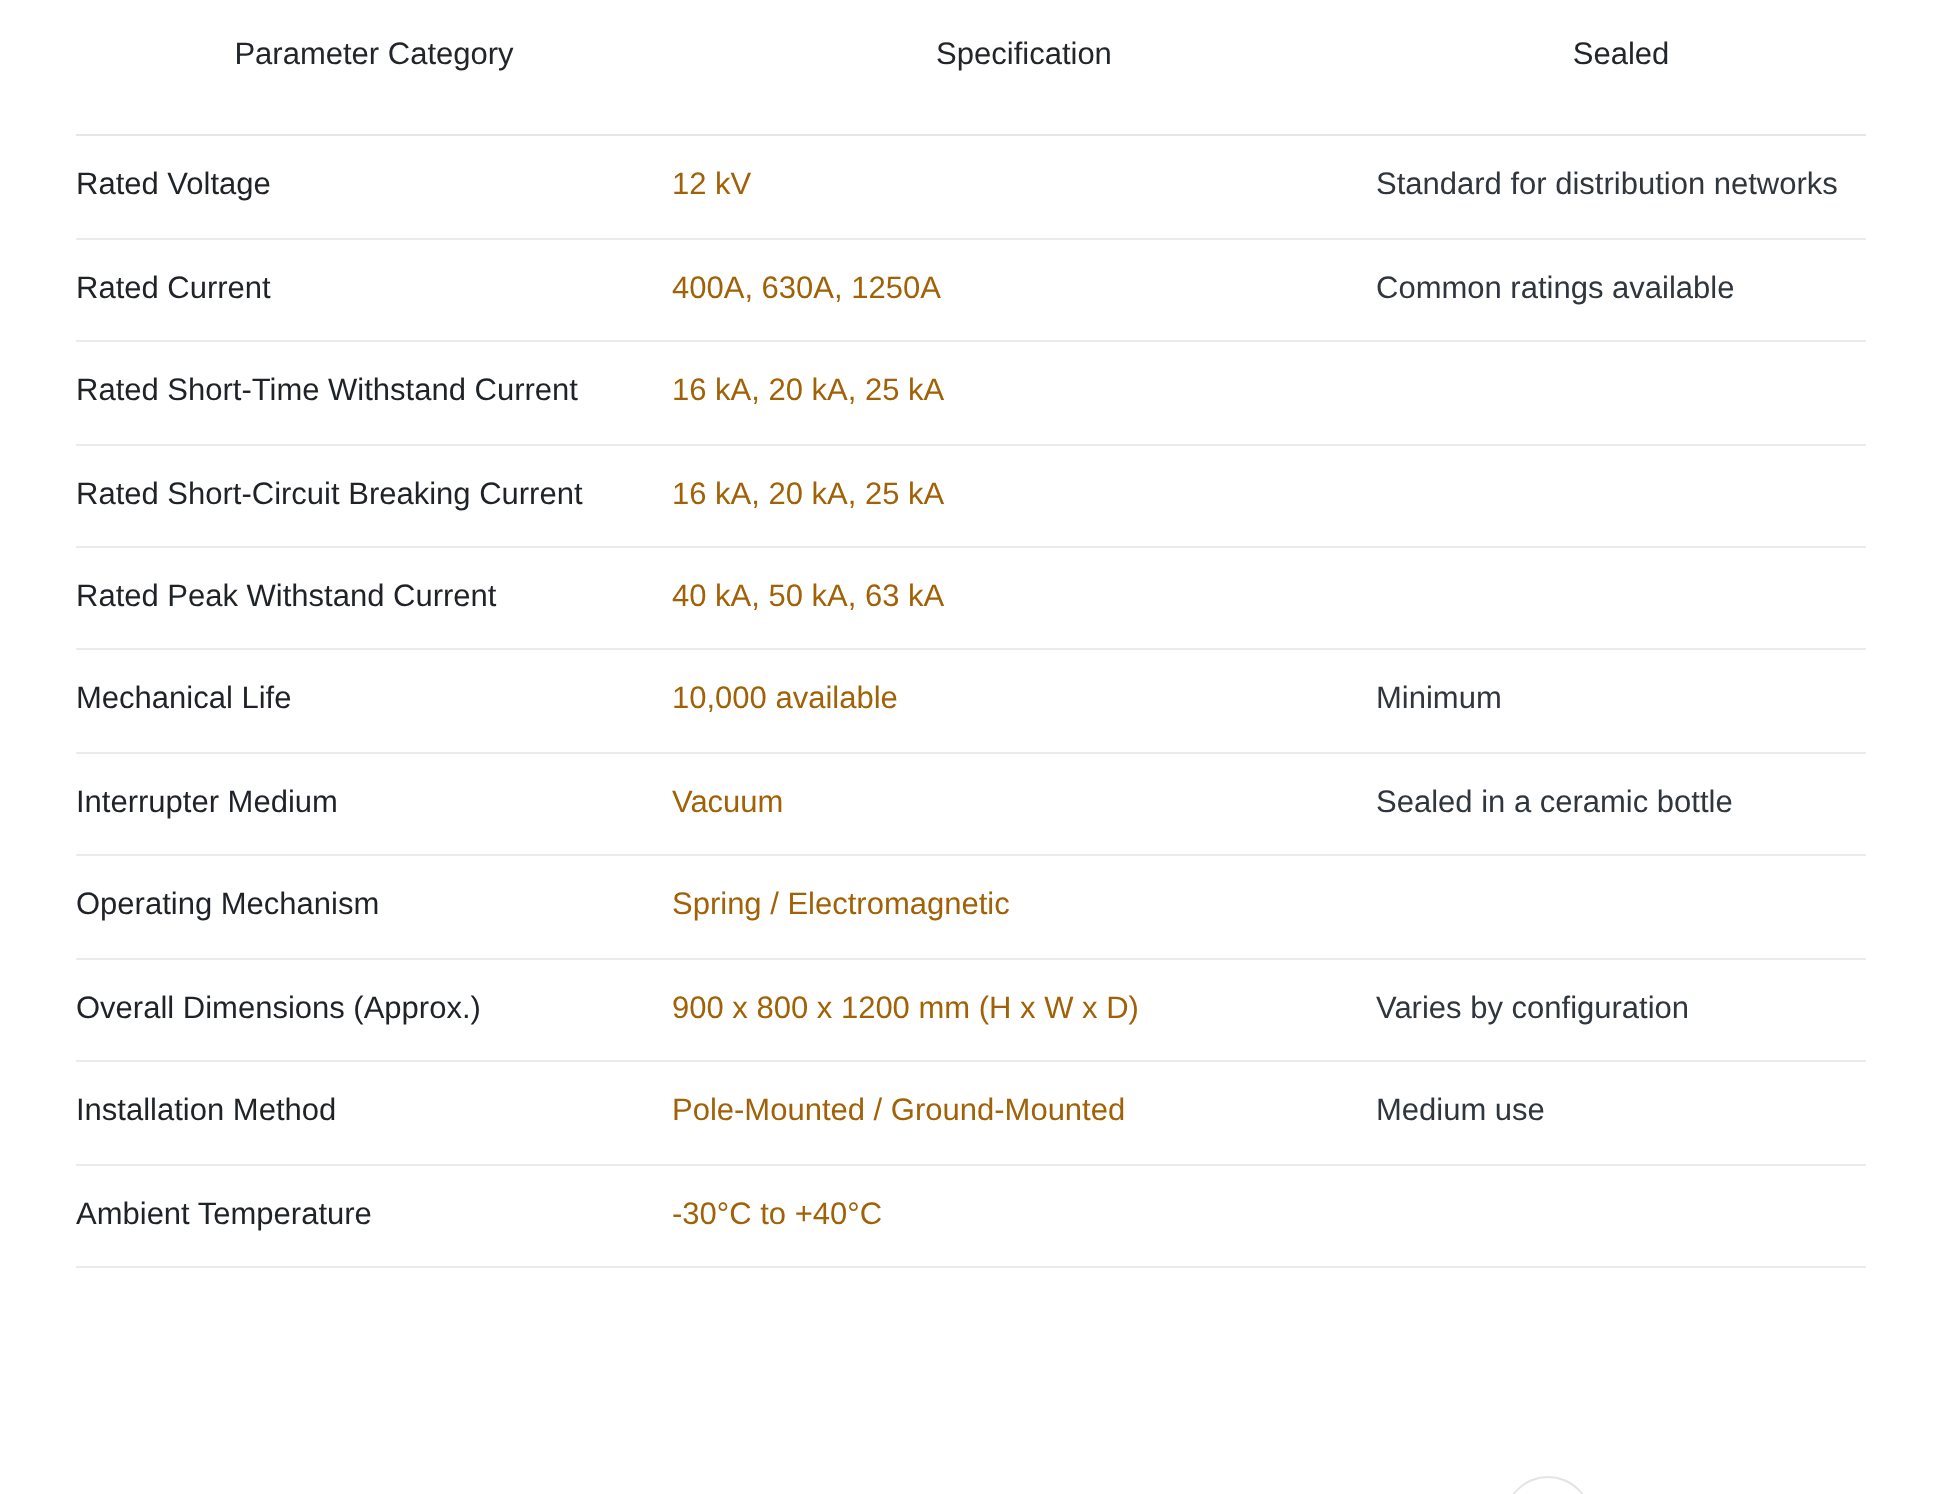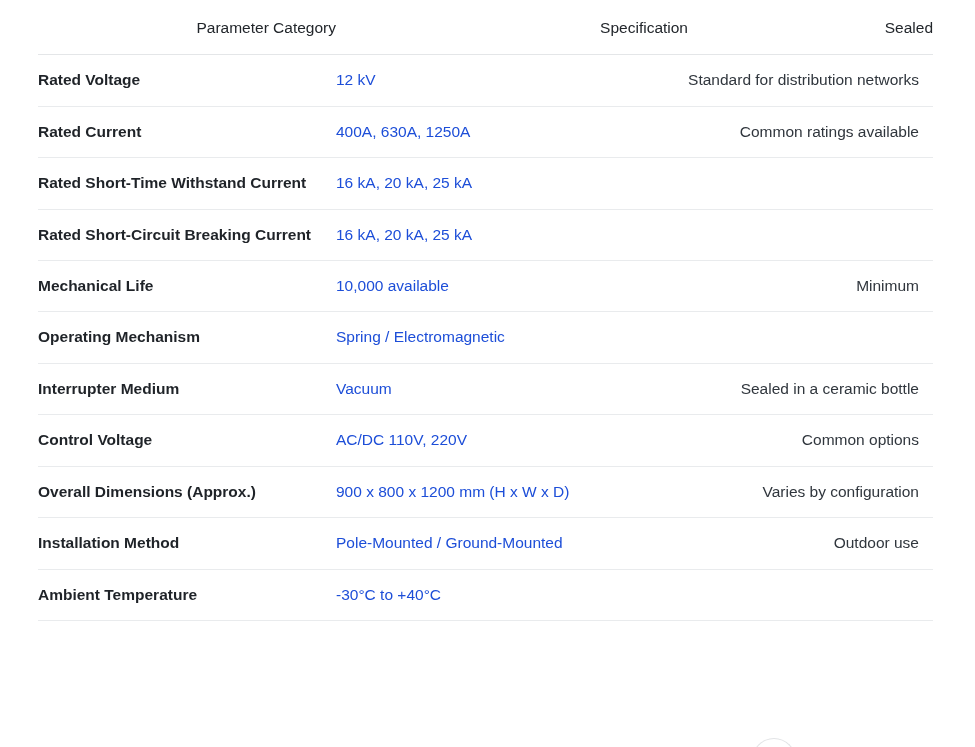--- a/index.html
+++ b/index.html
@@ -28,48 +28,47 @@
     margin-left: 38px;
     margin-top: 18px;
     border-collapse: collapse;
     table-layout: fixed;
   }
   .spec-table col.c1 { width: 298px; }
   .spec-table col.c2 { width: 352px; }
   .spec-table col.c3 { width: 245px; }
 
   .spec-table th {
-    text-align: right;
+    text-align: center;
     font-weight: 400;
     font-size: 15.5px;
     color: #22262b;
-    padding: 0 0 16px 0;
+    padding: 0 0 29px 0;
     border-bottom: 1px solid #e4e6e8;
     vertical-align: bottom;
     line-height: 1.3;
   }
   .spec-table td {
     font-size: 15.5px;
     color: #30363d;
     border-bottom: 1px solid #e9ebed;
     padding: 14px 14px 14px 0;
     vertical-align: middle;
     line-height: 1.45;
   }
   .spec-table td.param {
-    font-weight: bold;
+    font-weight: normal;
     color: #1f2328;
   }
   .spec-table td.spec {
-    color: #1d4ed8;
+    color: #a16207;
     padding-right: 34px;
   }
   .spec-table td.notes {
     color: #30363d;
-    text-align: right;
   }
   .spec-table tr:last-child td {
     border-bottom: 1px solid #e9ebed;
   }
   .scroll-hint {
     position: absolute;
     left: 752px;
     top: 738px;
     width: 44px;
     height: 22px;
@@ -112,48 +111,48 @@
         <td class="param">Rated Short-Time Withstand Current</td>
         <td class="spec">16 kA, 20 kA, 25 kA</td>
         <td class="notes"></td>
       </tr>
       <tr>
         <td class="param">Rated Short-Circuit Breaking Current</td>
         <td class="spec">16 kA, 20 kA, 25 kA</td>
         <td class="notes"></td>
       </tr>
       <tr>
+        <td class="param">Rated Peak Withstand Current</td>
+        <td class="spec">40 kA, 50 kA, 63 kA</td>
+        <td class="notes"></td>
+      </tr>
+      <tr>
         <td class="param">Mechanical Life</td>
         <td class="spec">10,000 available</td>
         <td class="notes">Minimum</td>
-      </tr>
-      <tr>
-        <td class="param">Operating Mechanism</td>
-        <td class="spec">Spring / Electromagnetic</td>
-        <td class="notes"></td>
       </tr>
       <tr>
         <td class="param">Interrupter Medium</td>
         <td class="spec">Vacuum</td>
         <td class="notes">Sealed in a ceramic bottle</td>
       </tr>
       <tr>
-        <td class="param">Control Voltage</td>
-        <td class="spec">AC/DC 110V, 220V</td>
-        <td class="notes">Common options</td>
+        <td class="param">Operating Mechanism</td>
+        <td class="spec">Spring / Electromagnetic</td>
+        <td class="notes"></td>
       </tr>
       <tr>
         <td class="param">Overall Dimensions (Approx.)</td>
         <td class="spec">900 x 800 x 1200 mm (H x W x D)</td>
         <td class="notes">Varies by configuration</td>
       </tr>
       <tr>
         <td class="param">Installation Method</td>
         <td class="spec">Pole-Mounted / Ground-Mounted</td>
-        <td class="notes">Outdoor use</td>
+        <td class="notes">Medium use</td>
       </tr>
       <tr>
         <td class="param">Ambient Temperature</td>
         <td class="spec">-30°C to +40°C</td>
         <td class="notes"></td>
       </tr>
     </tbody>
   </table>
 
   <div class="scroll-hint"></div>

